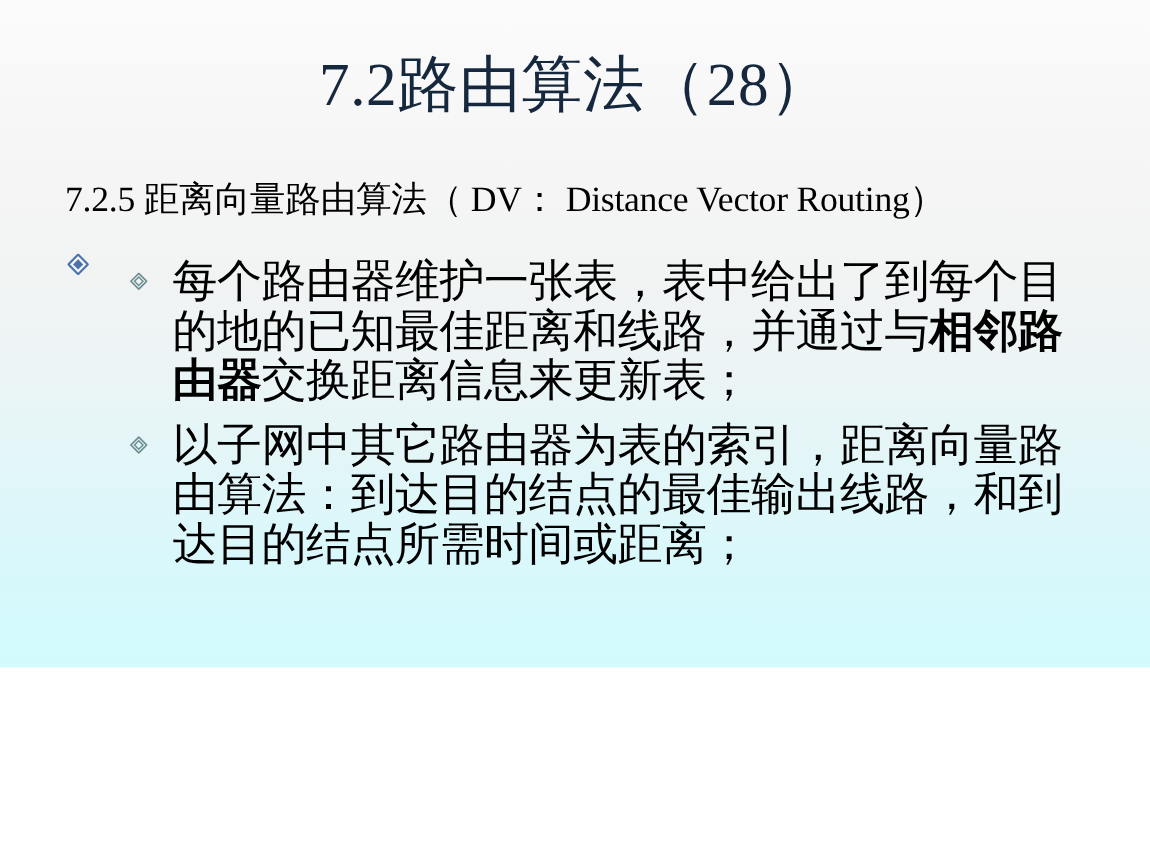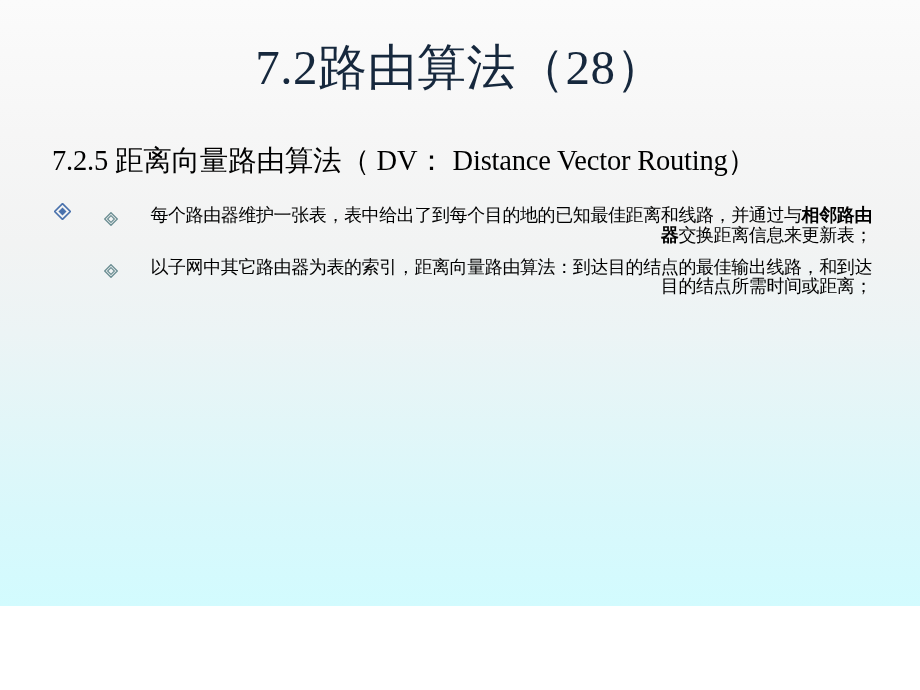--- a/index.html
+++ b/index.html
@@ -9,21 +9,21 @@
   body {
     width: 920px;
     height: 690px;
     overflow: hidden;
     font-family: "Liberation Serif", "DejaVu Serif", serif;
   }
 
   #slide {
     position: relative;
     width: 920px;
-    height: 606px;
+    height: 534px;
     box-sizing: border-box;
     background: linear-gradient(to bottom,
         #fbfbfb 0%,
         #f6f6f6 22%,
         #f2f3f3 40%,
         #ecf4f5 55%,
         #e2f6f8 70%,
         #d9f8fb 84%,
         #d2fbfe 100%);
   }
@@ -82,25 +82,24 @@
     height: 17px;
     line-height: 0;
   }
 
   
   .lvl2 {
     position: relative;
     padding-left: 38px;
     margin: 0 0 2px 0;
     margin-left: 48px;
-    font-size: 18px;
+    font-size: 36px;
     line-height: 1.10;
     color: #000000;
     letter-spacing: -0.4px;
-    text-align: right;
   }
   .lvl2 .bullet {
     position: absolute;
     left: 4px;
     top: 0.33em;
     width: 14px;
     height: 14px;
     line-height: 0;
   }
 

